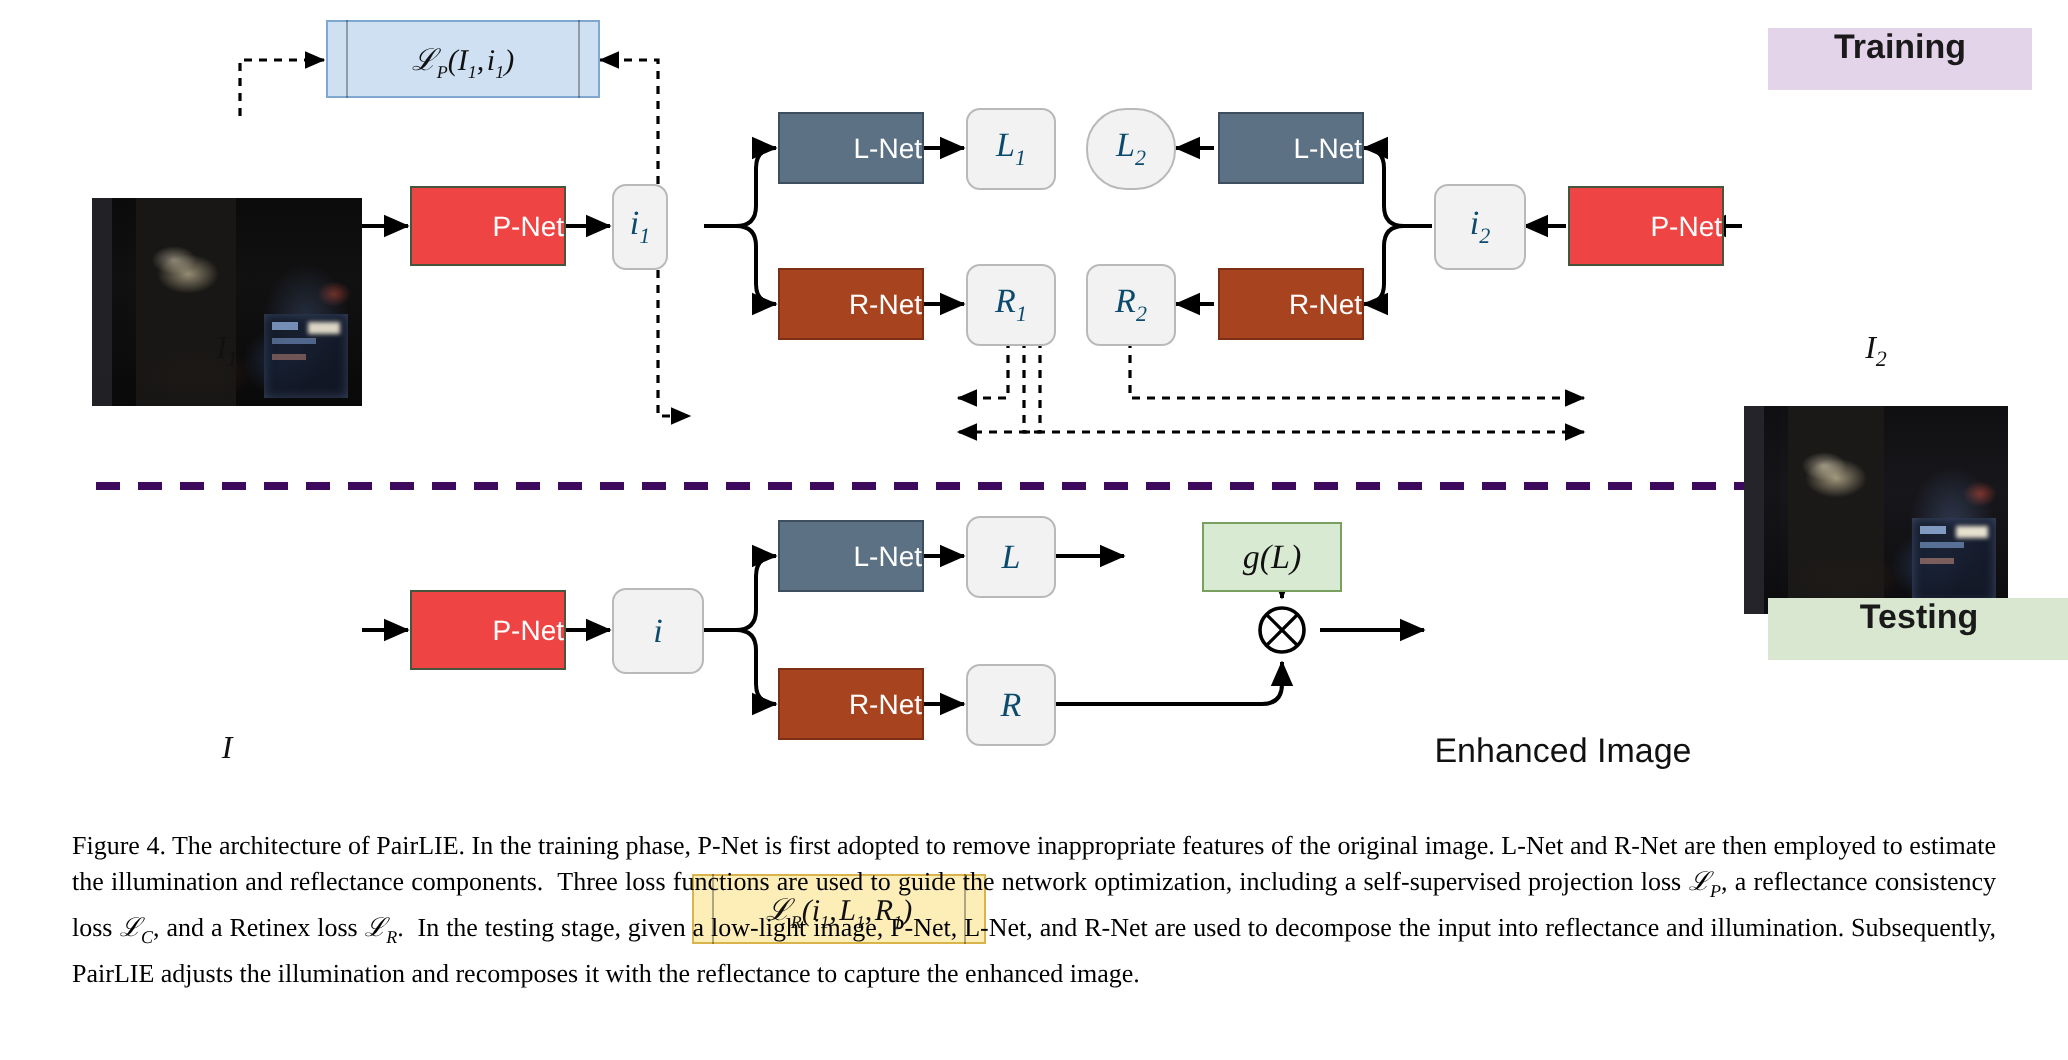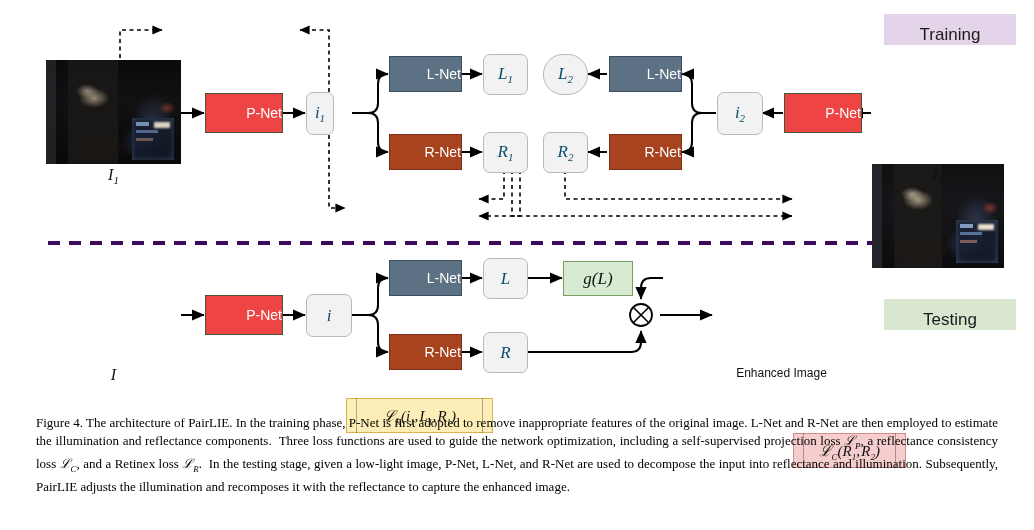--- a/index.html
+++ b/index.html
@@ -28,34 +28,34 @@
            border:1px solid #999;position:relative;}
   .lossbox .inner{position:absolute;top:-1px;bottom:-1px;left:9px;right:9px;
                   border-left:1px solid rgba(0,0,0,.30);border-right:1px solid rgba(0,0,0,.30);}
   .lossbox .txt{position:relative;z-index:2;white-space:nowrap;}
   .loss-p{background:#cfe0f3;border-color:#7fa8d0;}
   .loss-r{background:#fdeeb8;border-color:#d9b44a;}
   .loss-c{background:#f6cdcd;border-color:#d98a8a;}
 
   
   .gbox{display:flex;align-items:center;justify-content:center;background:#d9ead3;
-        border:1px solid #7aa05f;font-family:"Liberation Serif",serif;font-style:italic;font-size:17px;color:#111;}
-
-  
-  .badge{display:flex;align-items:flex-end;justify-content:center;
-         font-weight:normal;font-size:17px;color:#1a1a1a;}
+        border:1px solid #7aa05f;font-family:"Liberation Serif",serif;font-style:italic;font-size:17px;color:#111;margin-left:38px;}
+
+  
+  .badge{display:flex;align-items:flex-start;justify-content:center;
+         font-weight:bold;font-size:17px;color:#1a1a1a;}
   .badge-train{background:#e4d4ea;}
   .badge-test{background:#d9e7d0;}
 
   
   .thumb{overflow:hidden;position:relative;}
   .thumb .sky{position:absolute;inset:0;}
   .caplabel{position:absolute;text-align:center;
             font-family:"Liberation Serif",serif;font-style:italic;font-size:16px;color:#111;}
-  .plainlabel{position:absolute;text-align:center;font-size:12px;color:#111;}
+  .plainlabel{position:absolute;text-align:center;font-size:17px;color:#111;}
 
   
   #caption{position:absolute;left:36px;top:414px;width:962px;
            font-family:"Liberation Serif",serif;font-size:13.0px;line-height:17.6px;
            color:#000;text-align:justify;text-justify:inter-word;}
   .mathL{font-family:"Liberation Serif",serif;font-style:italic;}
   .mathL sub{font-size:9px;font-style:italic;}
 
   svg.wires{position:absolute;left:0;top:0;width:1034px;height:530px;overflow:visible;}
 </style>
@@ -126,20 +126,26 @@
       <path d="M520,170 L520,216 L479,216" marker-end="url(#ahd)"></path>
 
       <path d="M512,170 L512,216 L540,216 L540,216 L792,216" marker-end="url(#ahd)" stroke-dasharray="4,3.5"></path>
 
       <path d="M565,170 L565,199 L792,199" marker-end="url(#ahd)"></path>
     </g>
 
     <line x1="48" y1="243" x2="1000" y2="243" stroke="#3d0a5e" stroke-width="4" stroke-dasharray="12,9" stroke-linecap="butt"></line>
   </svg>
 
+  <div class="abs lossbox loss-p" style="left:163px;top:10px;width:137px;height:39px;">
+    <div class="inner"></div>
+    <div class="txt">
+      <span class="mathL">ℒ<sub>P</sub></span><span class="mathL">(I<sub>1</sub>, i<sub>1</sub>)</span>
+    </div>
+  </div>
 
   <div class="abs thumb" style="left:46px;top:60px;width:135px;height:104px;
        background:linear-gradient(180deg,#0b0b0c 0%,#121112 40%,#0a0909 100%);">
     <div class="sky" style="background:
        radial-gradient(ellipse 22px 14px at 48px 38px, rgba(250,235,190,.55), transparent 70%),
        radial-gradient(ellipse 16px 10px at 41px 31px, rgba(255,245,215,.45), transparent 70%),
        radial-gradient(ellipse 30px 40px at 107px 62px, rgba(70,95,140,.40), transparent 72%),
        radial-gradient(ellipse 12px 9px at 121px 48px, rgba(190,70,50,.55), transparent 70%),
        linear-gradient(90deg, rgba(35,35,40,.9) 0 10px, rgba(10,10,12,.2) 10px 18px, transparent 18px),
        linear-gradient(90deg, transparent 0 22px, rgba(26,24,22,.9) 22px 72px, transparent 72px),
@@ -223,26 +229,20 @@
     <span>Training</span>
   </div>
 
   <div class="abs lossbox loss-r" style="left:346px;top:190px;width:147px;height:35px;">
     <div class="inner"></div>
     <div class="txt">
       <span class="mathL">ℒ<sub>R</sub></span><span class="mathL">(i<sub>1</sub>, L<sub>1</sub>, R<sub>1</sub>)</span>
     </div>
   </div>
 
-  <div class="abs lossbox loss-c" style="left:793px;top:190px;width:113px;height:35px;">
-    <div class="inner"></div>
-    <div class="txt">
-      <span class="mathL">ℒ<sub>C</sub></span><span class="mathL">(R<sub>1</sub>, R<sub>2</sub>)</span>
-    </div>
-  </div>
 
   <div class="caplabel" style="left:46px;top:366px;width:135px;">I</div>
 
   <div class="abs netbox pnet" style="left:205px;top:295px;width:78px;height:40px;">
     <span>P-Net</span>
   </div>
 
   <div class="abs varbox" style="left:306px;top:294px;width:46px;height:43px;">
     <span>i</span>
   </div>
@@ -260,21 +260,21 @@
   <div class="abs varbox" style="left:483px;top:332px;width:45px;height:41px;">
     <span>R</span>
   </div>
 
   <div class="abs gbox" style="left:563px;top:261px;width:70px;height:35px;">
     <span>g(L)</span>
   </div>
 
   <div class="plainlabel" style="left:714px;top:366px;width:135px;">Enhanced Image</div>
 
-  <div class="abs badge badge-test" style="left:884px;top:299px;width:132px;height:31px;">
+  <div class="abs badge badge-test" style="left:884px;top:299px;width:151px;height:31px;">
     <span>Testing</span>
   </div>
 
   <div id="caption">
     <span>Figure 4.</span>
     The architecture of PairLIE. In the training phase, P-Net is first adopted to remove inappropriate features of the original image.
     L-Net and R-Net are then employed to estimate the illumination and reflectance components.&nbsp; Three loss functions are used to guide
     the network optimization, including a self-supervised projection loss <span class="mathL">ℒ<sub>P</sub></span>, a reflectance consistency loss
     <span class="mathL">ℒ<sub>C</sub></span>, and a Retinex loss <span class="mathL">ℒ<sub>R</sub></span>.&nbsp; In
     the testing stage, given a low-light image, P-Net, L-Net, and R-Net are used to decompose the input into reflectance and illumination.

